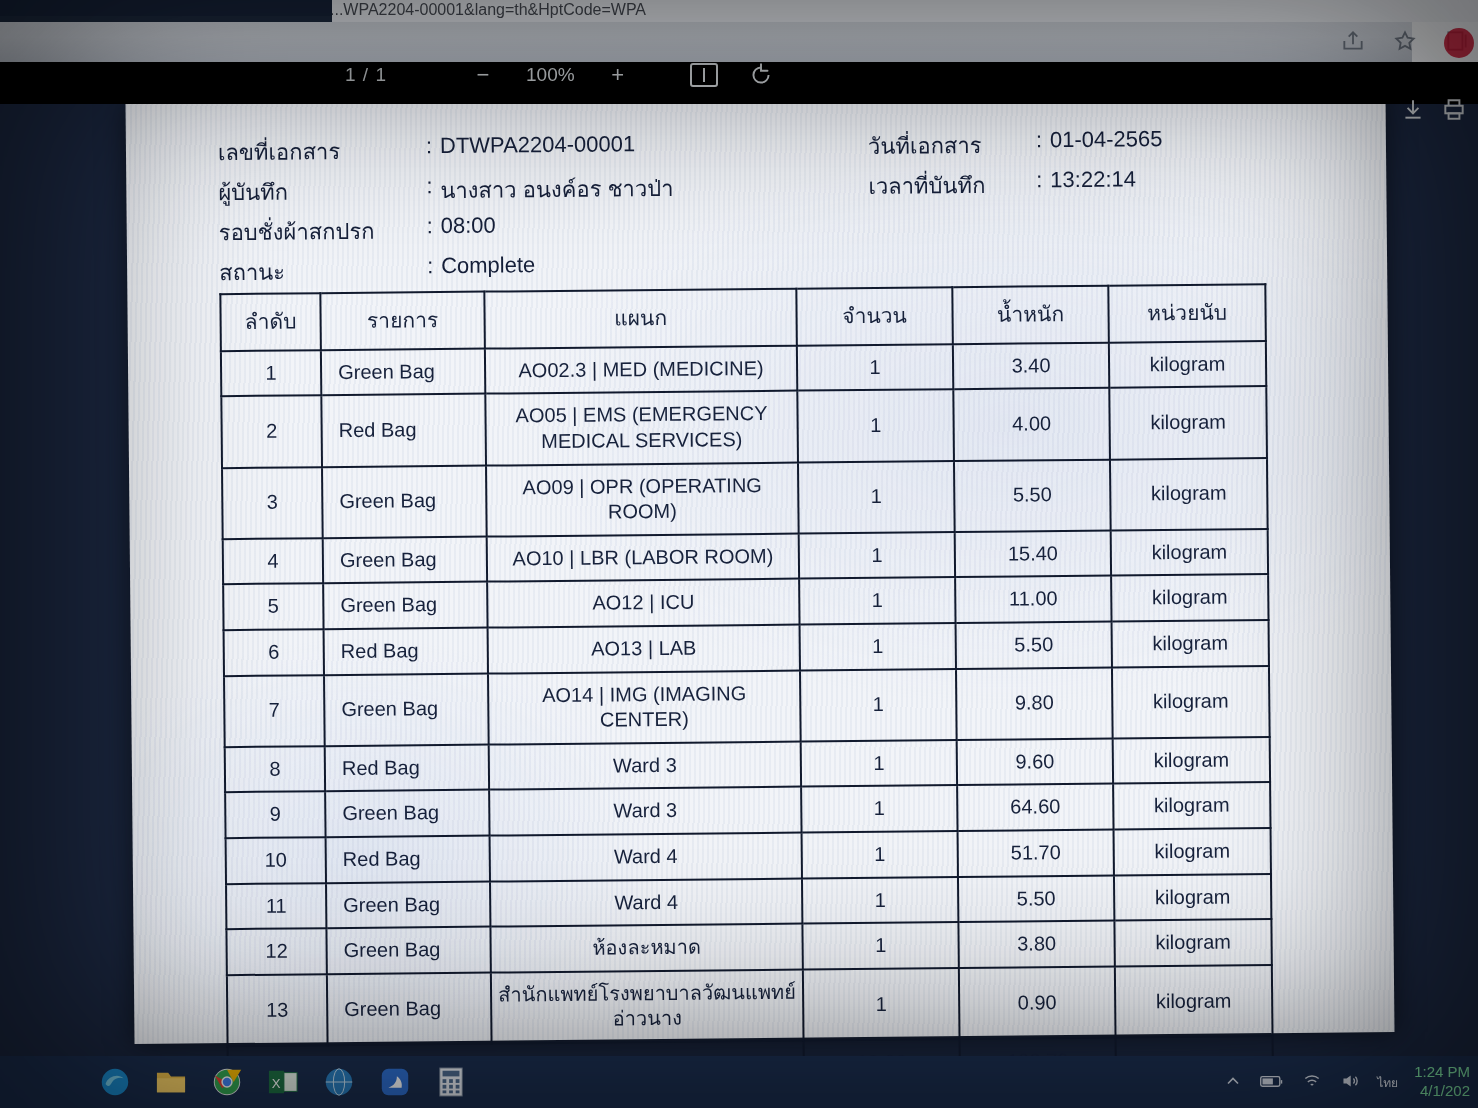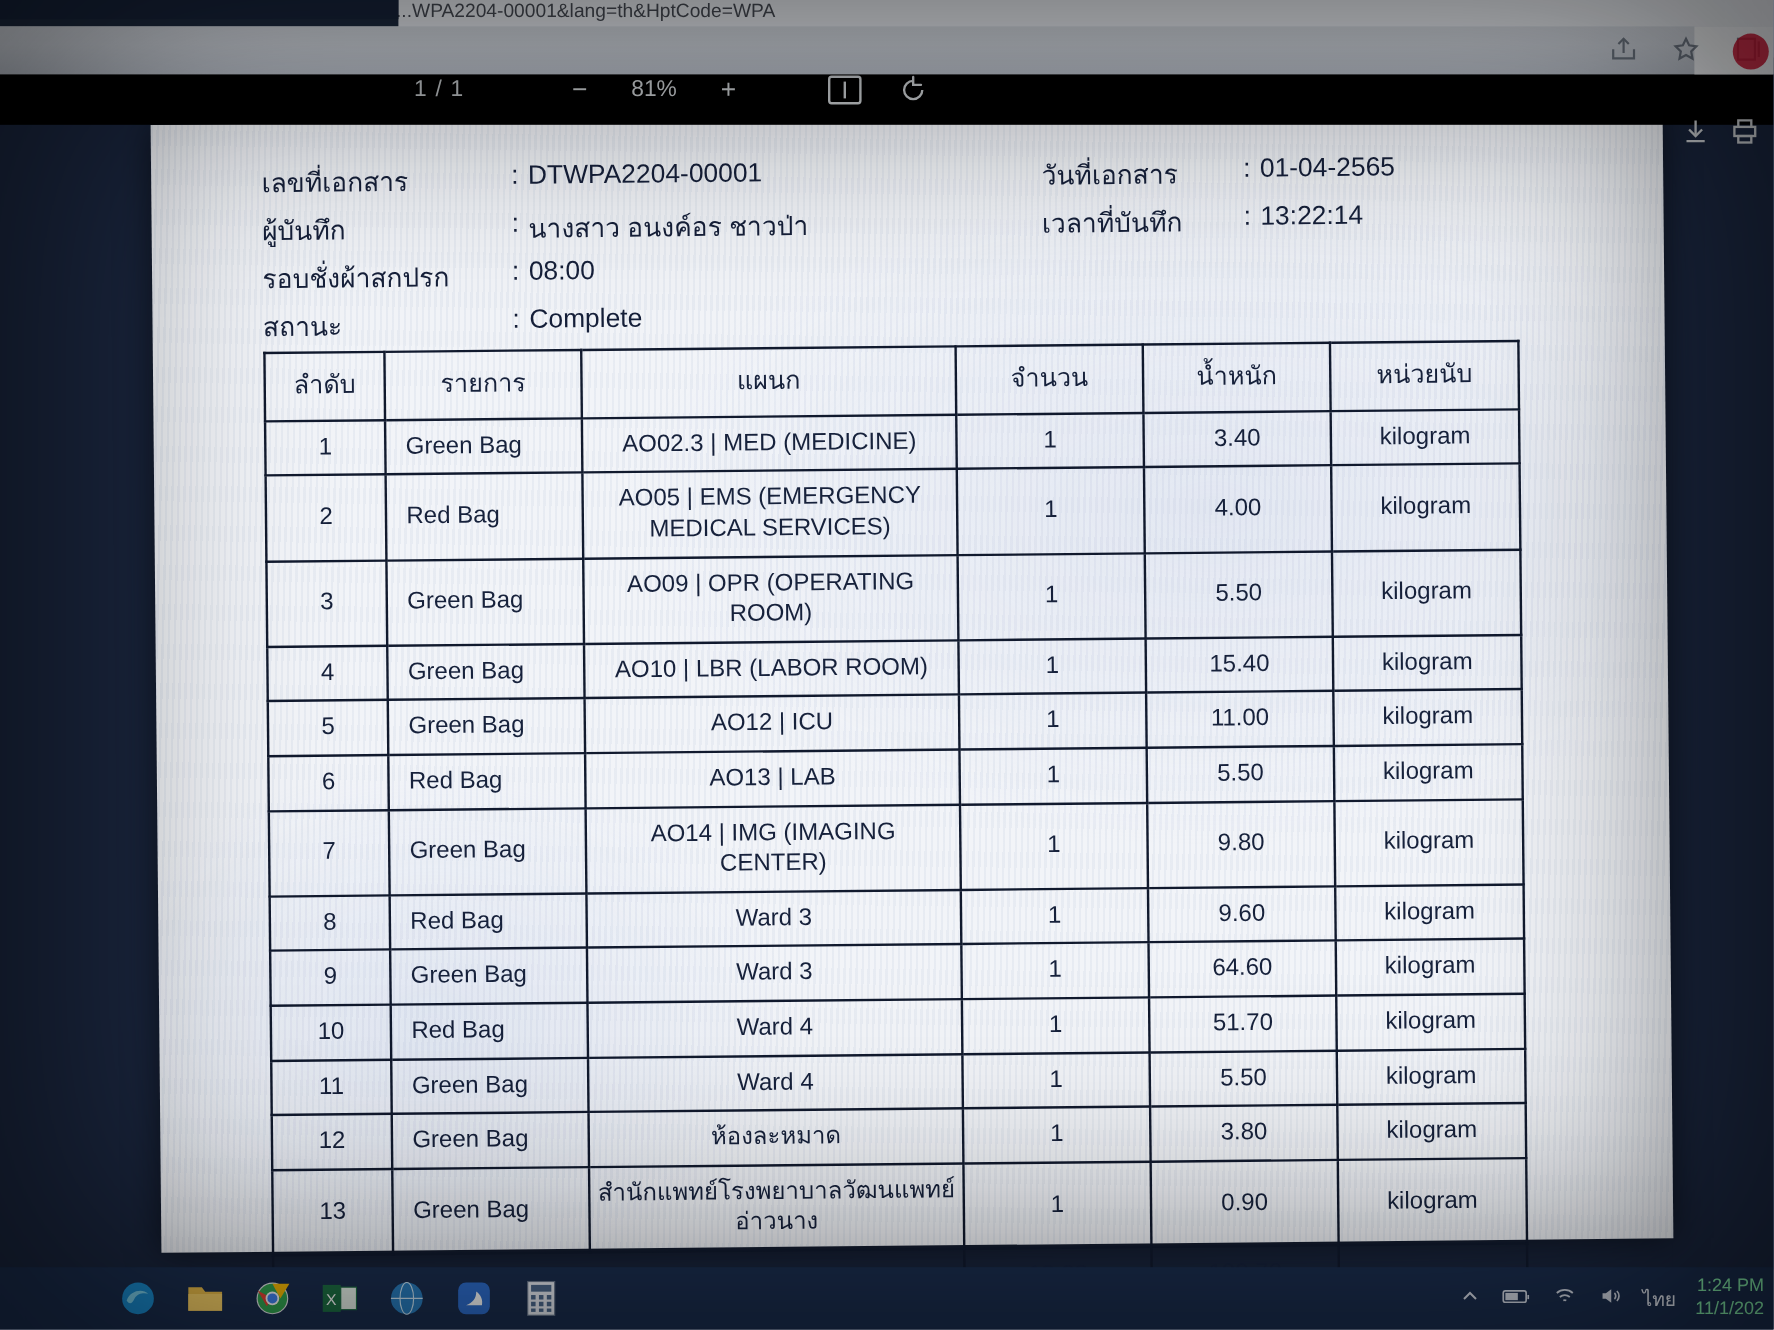--- a/index.html
+++ b/index.html
@@ -190,21 +190,21 @@
     position: relative;
   }
   .tb-app svg { display: block; }
   .tb-right {
     position: absolute; right: 8px; top: 0; height: 52px;
     display: flex; align-items: center; gap: 16px;
     color: #e7ecf5; font-size: 15px;
   }
   .tb-clock { text-align: right; line-height: 1.25; font-size: 15px; color: #86efac; }
   .tb-ico { opacity: .92; }
-  .tb-lang { font-size: 16px; }
+  .tb-lang { font-size: 12px; }
 
   
   .left-gutter {
     position: absolute; left: 0; top: 62px; width: 130px; bottom: 52px;
     background: #1b2740;
   }
   .right-gutter {
     position: absolute; right: 0; top: 62px; width: 84px; bottom: 52px;
     background: #1b2740;
   }
@@ -388,21 +388,21 @@
   </div>
 
   <div class="pdf-toolbar">
     <div class="pageinfo">
       <span>1</span>
       <span>/</span>
       <span>1</span>
     </div>
     <div class="zoomgroup">
       <span class="tbtn">−</span>
-      <span>81%</span>
+      <span>100%</span>
       <span class="tbtn">+</span>
     </div>
     <div class="pdf-tool-right" style="left:690px;">
       <span class="boxicon"></span>
       <span class="rotate-icon">
         <svg width="26" height="26" viewBox="0 0 24 24" fill="none" stroke="#c7cbce" stroke-width="1.8">
           <path d="M12 5a7 7 0 107 7"></path>
             <path d="M12 2v6h6" stroke-linecap="round"></path>
         </svg>
       </span>
@@ -539,20 +539,20 @@
       <span class="tb-ico">
         <svg width="22" height="20" viewBox="0 0 24 24" fill="none" stroke="#e7ecf5" stroke-width="1.7">
           <path d="M5 10v4h3l4 3V7l-4 3z" fill="#e7ecf5"></path>
             <path d="M16 9a4 4 0 010 6"></path>
             <path d="M18.5 7a7 7 0 010 10"></path>
         </svg>
       </span>
       <span class="tb-lang">ไทย</span>
       <span class="tb-clock">
         <div>1:24 PM</div>
-        <div>11/1/202</div>
+        <div>4/1/202</div>
       </span>
     </div>
   </div>
 
   <div class="corner-dark-tl"></div>
   <div class="vignette"></div>
 </div>
 
 </body></html>

